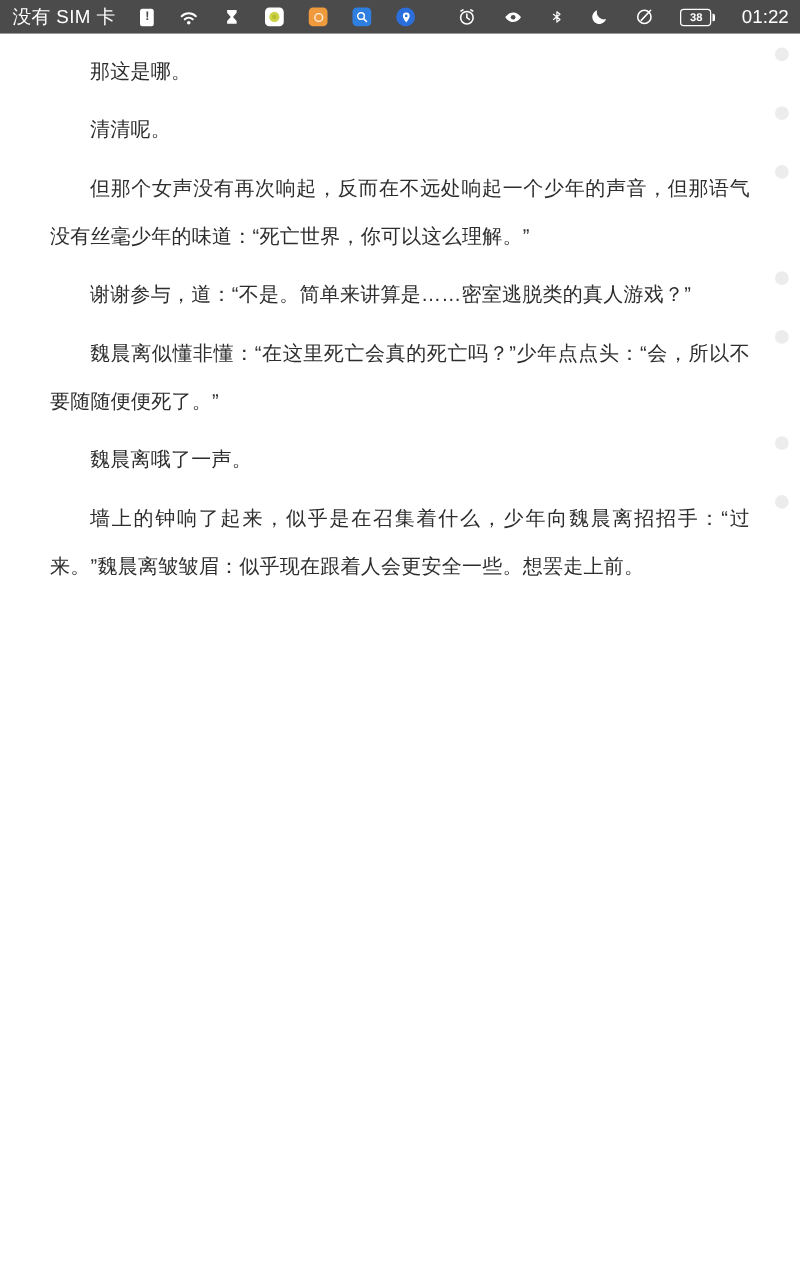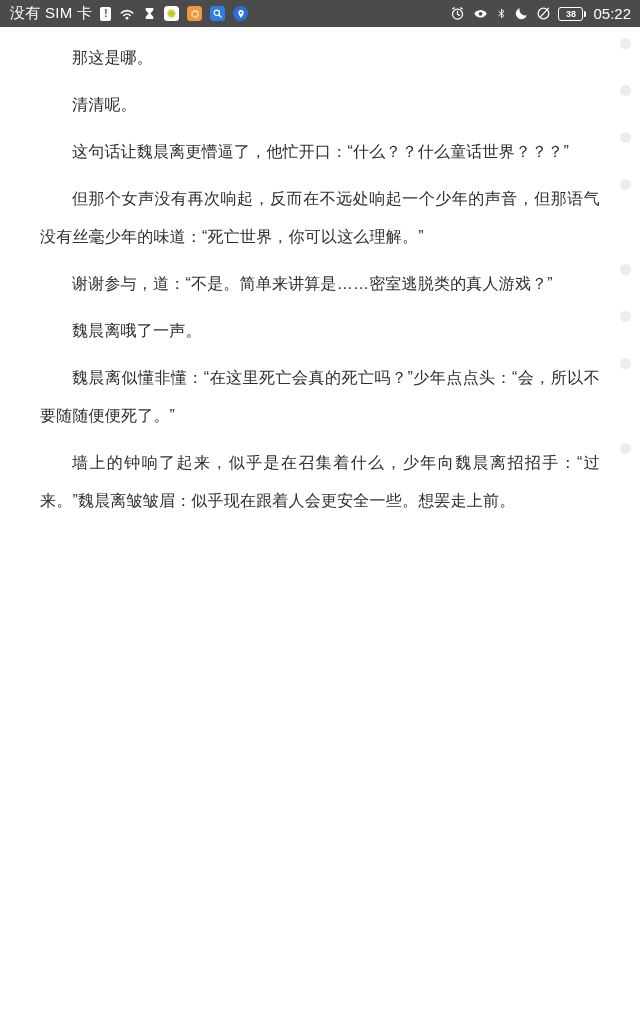--- a/index.html
+++ b/index.html
@@ -13,22 +13,22 @@
   .status-bar {
     height: 27px;
     background: #4b4b4b;
     color: #ffffff;
     display: flex;
     align-items: center;
     padding: 0 9px 0 10px;
     font-size: 15px;
   }
   .sb-left, .sb-right { display: flex; align-items: center; }
-  .sb-left { gap: 8px; }
-  .sb-right { margin-left: auto; gap: 7px; }
+  .sb-left { gap: 20px; }
+  .sb-right { margin-left: auto; gap: 21px; }
   .sb-text { letter-spacing: 0.3px; white-space: nowrap; }
   .sb-ico { display: inline-flex; align-items: center; justify-content: center; }
   .sim-badge {
     width: 11px; height: 14px;
     background: #ffffff; border-radius: 2px;
     color: #4b4b4b; font-size: 10px; font-weight: bold;
     display: inline-flex; align-items: center; justify-content: center;
   }
   .app-sq {
     width: 15px; height: 15px; border-radius: 3.5px;
@@ -152,51 +152,47 @@
     </span>
     <span class="sb-ico">
       <svg width="15" height="15" viewBox="0 0 24 24">
         <circle cx="12" cy="12" r="8.5" stroke="#fff" stroke-width="2" fill="none"></circle>
         <path d="M8 16.5L20 3.5" stroke="#fff" stroke-width="2" stroke-linecap="round"></path>
       </svg>
     </span>
     <span class="battery">
       <span>38</span>
     </span>
-    <span class="sb-time">05:22</span>
+    <span class="sb-time">01:22</span>
   </div>
 </div>
 
 <div class="reader">
   <div class="para">
     <p>那这是哪。</p>
     <span class="dot"></span>
   </div>
   <div class="para">
     <p>清清呢。</p>
     <span class="dot"></span>
   </div>
   <div class="para">
-    <p>这句话让魏晨离更懵逼了，他忙开口：“什么？？什么童话世界？？？”</p>
-    <span class="dot"></span>
-  </div>
-  <div class="para">
     <p>但那个女声没有再次响起，反而在不远处响起一个少年的声音，但那语气没有丝毫少年的味道：“死亡世界，你可以这么理解。”</p>
     <span class="dot"></span>
   </div>
   <div class="para">
     <p>谢谢参与，道：“不是。简单来讲算是……密室逃脱类的真人游戏？”</p>
     <span class="dot"></span>
   </div>
   <div class="para">
-    <p>魏晨离哦了一声。</p>
+    <p>魏晨离似懂非懂：“在这里死亡会真的死亡吗？”少年点点头：“会，所以不要随随便便死了。”</p>
     <span class="dot"></span>
   </div>
   <div class="para">
-    <p>魏晨离似懂非懂：“在这里死亡会真的死亡吗？”少年点点头：“会，所以不要随随便便死了。”</p>
+    <p>魏晨离哦了一声。</p>
     <span class="dot"></span>
   </div>
   <div class="para">
     <p>墙上的钟响了起来，似乎是在召集着什么，少年向魏晨离招招手：“过来。”魏晨离皱皱眉：似乎现在跟着人会更安全一些。想罢走上前。</p>
     <span class="dot"></span>
   </div>
 
 </div>
 
 </body></html>

